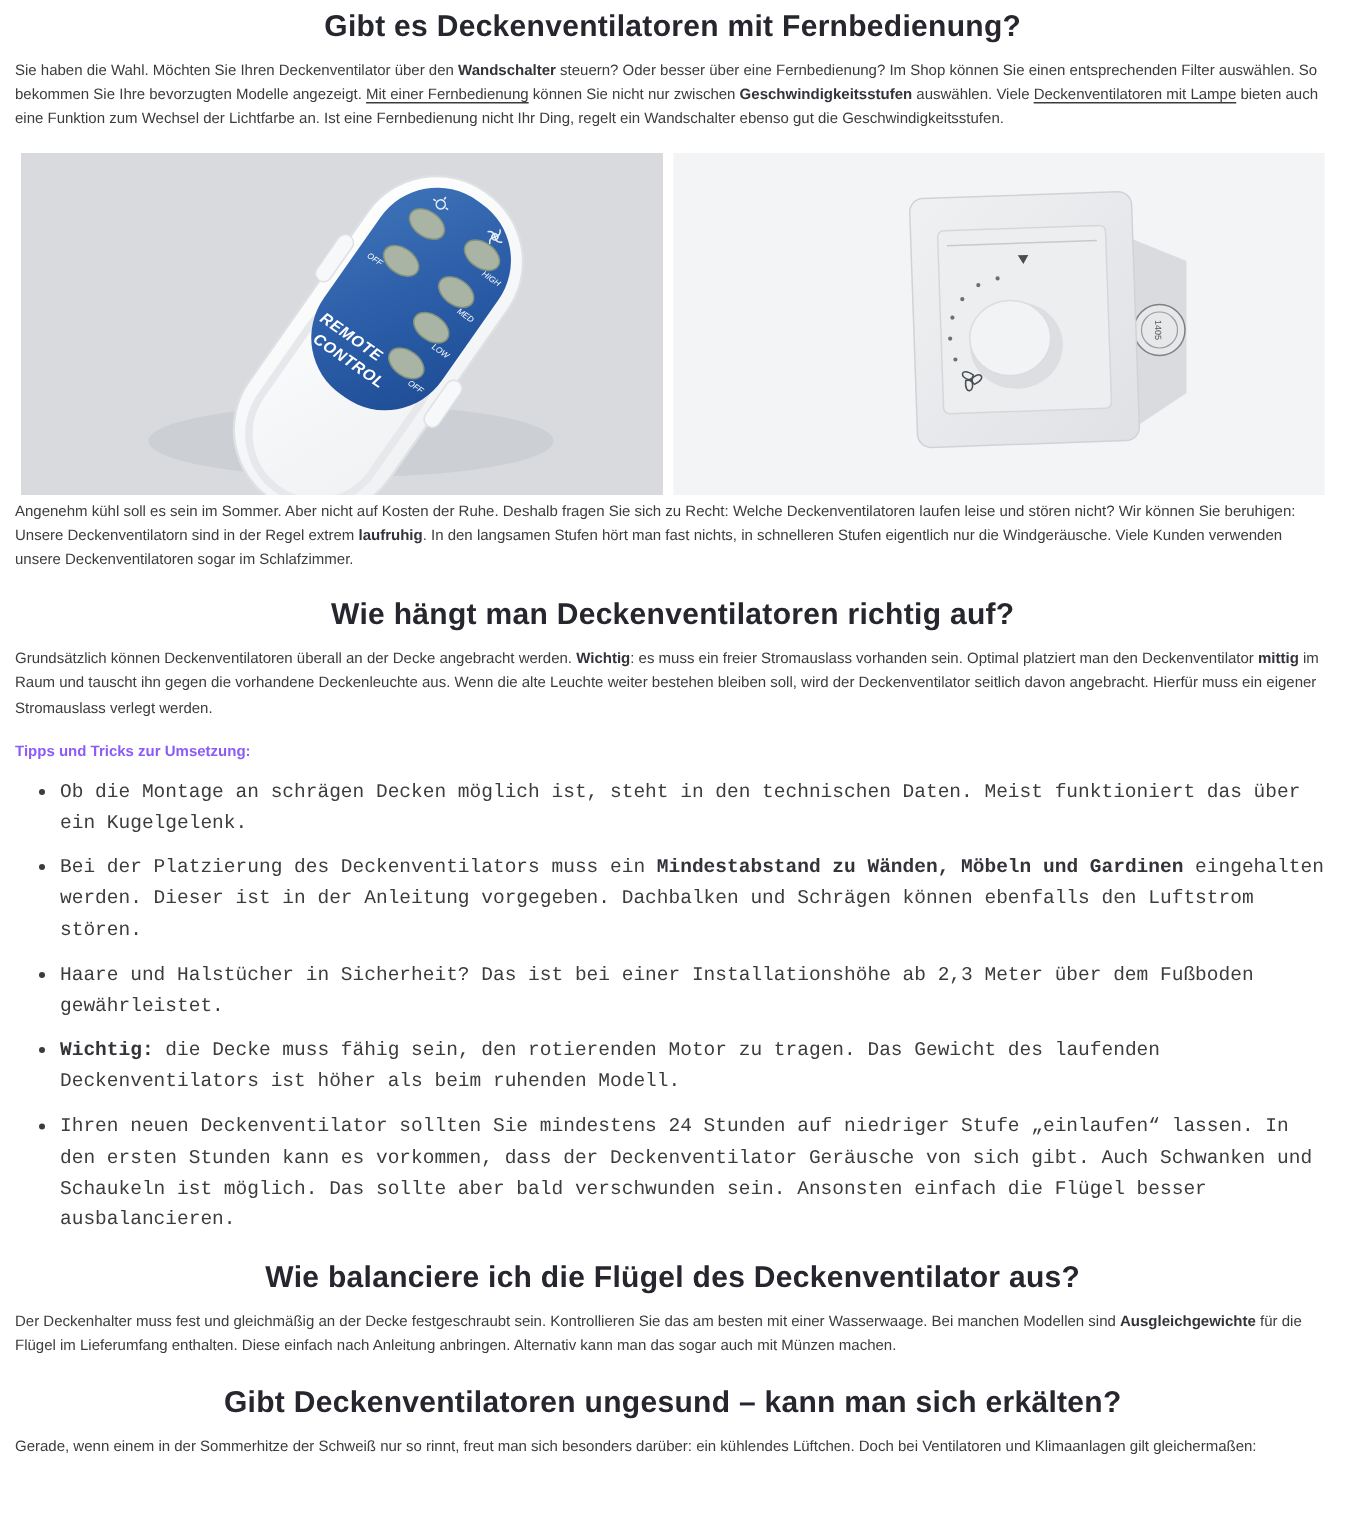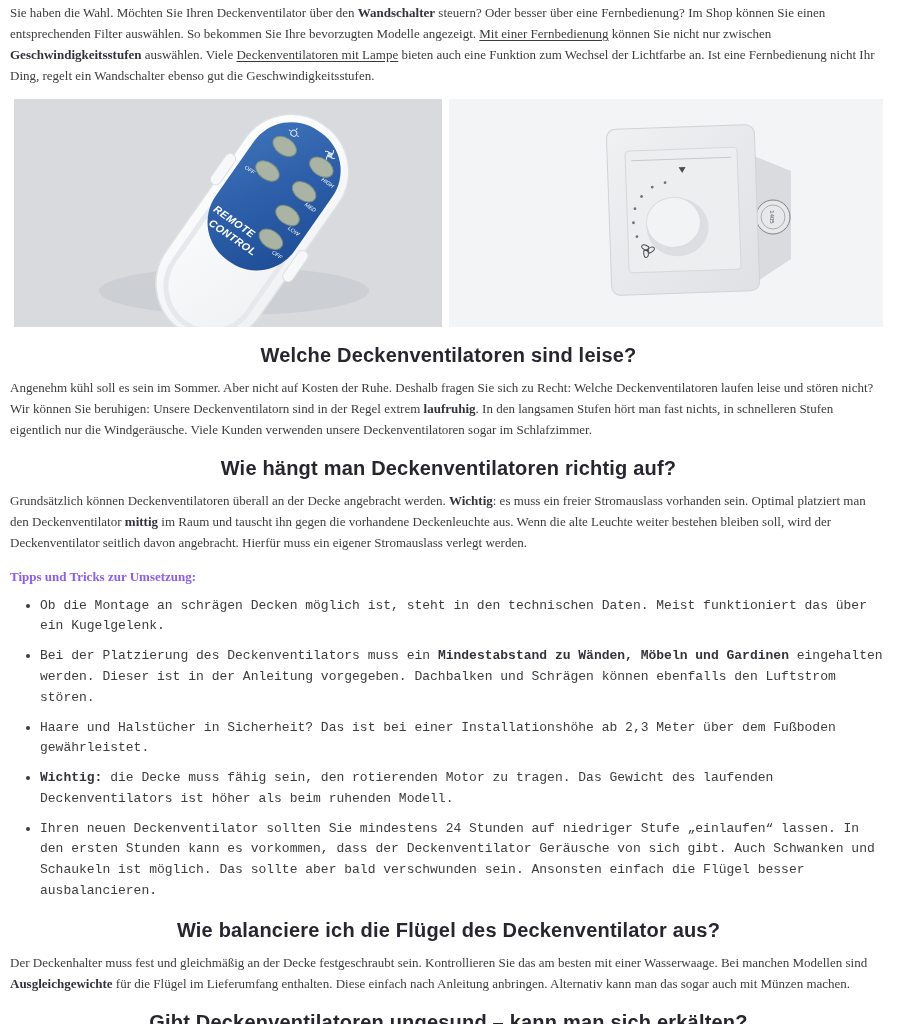--- a/index.html
+++ b/index.html
@@ -13,37 +13,38 @@
   h2{
     font-size:20px;
     line-height:1.3;
     font-weight:700;
     text-align:center;
     color:#26262e;
     letter-spacing:.2px;
     margin:15px 0 9px 0;
   }
   h2.first{margin-top:3px;}
-  p{font-size:13px;line-height:1.62;margin:0 0 13px 0;font-family:Liberation Serif, serif;}
+  p{font-size:10px;line-height:1.62;margin:0 0 13px 0;}
   p.tips-title{font-weight:700;margin:2px 0 8px 0;color:#8b5cf6;}
   ul{margin:0 0 10px 0;padding:0 0 0 30px;font-family:Liberation Mono, monospace;}
   li{font-size:13px;line-height:1.6;margin:0 0 9px 0;}
   .b{font-weight:700;color:#33333a;}
   .u{text-decoration:underline;text-underline-offset:2px;}
   .img-row{display:flex;gap:7px;margin:2px -6px 4px 4px;}
   .img-row figure{margin:0;padding:0;height:228px;overflow:hidden;}
   .fig-remote{width:428px;background:#d8dade;}
   .fig-switch{width:434px;background:#f3f4f6;}
   .img-row svg{display:block;width:100%;height:100%;}
 </style>
 </head>
 <body>
 
 <div class="page">
 
+  <h2 class="first">Gibt es Deckenventilatoren mit Fernbedienung?</h2>
   <p><span>Sie haben die Wahl. Möchten Sie Ihren Deckenventilator über den </span><span class="b">Wandschalter</span><span> steuern? Oder besser über eine Fernbedienung? Im Shop können Sie einen entsprechenden Filter auswählen. So bekommen Sie Ihre bevorzugten Modelle angezeigt. </span><span class="u">Mit einer Fernbedienung</span><span> können Sie nicht nur zwischen </span><span class="b">Geschwindigkeitsstufen</span><span> auswählen. Viele </span><span class="u">Deckenventilatoren mit Lampe</span><span> bieten auch eine Funktion zum Wechsel der Lichtfarbe an. Ist eine Fernbedienung nicht Ihr Ding, regelt ein Wandschalter ebenso gut die Geschwindigkeitsstufen.</span></p>
 
   <div class="img-row">
     <figure class="fig-remote">
       <svg viewBox="0 0 428 228">
         <defs>
           <linearGradient id="bluegrad" x1="0" y1="0" x2="1" y2="1">
             <stop offset="0" stop-color="#3f74b9"></stop>
             <stop offset="0.55" stop-color="#2a5ca7"></stop>
             <stop offset="1" stop-color="#1d4b93"></stop>
@@ -136,21 +137,20 @@
             <path d="M0,0 c5,-7 12,-1 2,3 z" fill="none" stroke="#4b4e51" stroke-width="1" transform="rotate(240)"></path>
           </g>
 
           <ellipse cx="228" cy="128" rx="31" ry="29" fill="#dcdee1"></ellipse>
           <ellipse cx="224" cy="123" rx="27" ry="25" fill="#f2f3f5" stroke="#dadcdf"></ellipse>
         </g>
       </svg>
     </figure>
   </div>
 
-  <h2>Welche Deckenventilatoren sind leise?</h2>
   <p><span>Angenehm kühl soll es sein im Sommer. Aber nicht auf Kosten der Ruhe. Deshalb fragen Sie sich zu Recht: Welche Deckenventilatoren laufen leise und stören nicht? Wir können Sie beruhigen: Unsere Deckenventilatorn sind in der Regel extrem </span><span class="b">laufruhig</span><span>. In den langsamen Stufen hört man fast nichts, in schnelleren Stufen eigentlich nur die Windgeräusche. Viele Kunden verwenden unsere Deckenventilatoren sogar im Schlafzimmer.</span></p>
 
   <h2>Wie hängt man Deckenventilatoren richtig auf?</h2>
   <p><span>Grundsätzlich können Deckenventilatoren überall an der Decke angebracht werden. </span><span class="b">Wichtig</span><span>: es muss ein freier Stromauslass vorhanden sein. Optimal platziert man den Deckenventilator </span><span class="b">mittig</span><span> im Raum und tauscht ihn gegen die vorhandene Deckenleuchte aus. Wenn die alte Leuchte weiter bestehen bleiben soll, wird der Deckenventilator seitlich davon angebracht. Hierfür muss ein eigener Stromauslass verlegt werden.</span></p>
   <p class="tips-title">Tipps und Tricks zur Umsetzung:</p>
   <ul>
     <li><span>Ob die Montage an schrägen Decken möglich ist, steht in den technischen Daten. Meist funktioniert das über ein Kugelgelenk.</span></li>
     <li><span>Bei der Platzierung des Deckenventilators muss ein </span><span class="b">Mindestabstand zu Wänden, Möbeln und Gardinen</span><span> eingehalten werden. Dieser ist in der Anleitung vorgegeben. Dachbalken und Schrägen können ebenfalls den Luftstrom stören.</span></li>
     <li><span>Haare und Halstücher in Sicherheit? Das ist bei einer Installationshöhe ab 2,3 Meter über dem Fußboden gewährleistet.</span></li>
     <li><span class="b">Wichtig:</span><span> die Decke muss fähig sein, den rotierenden Motor zu tragen. Das Gewicht des laufenden Deckenventilators ist höher als beim ruhenden Modell.</span></li>

